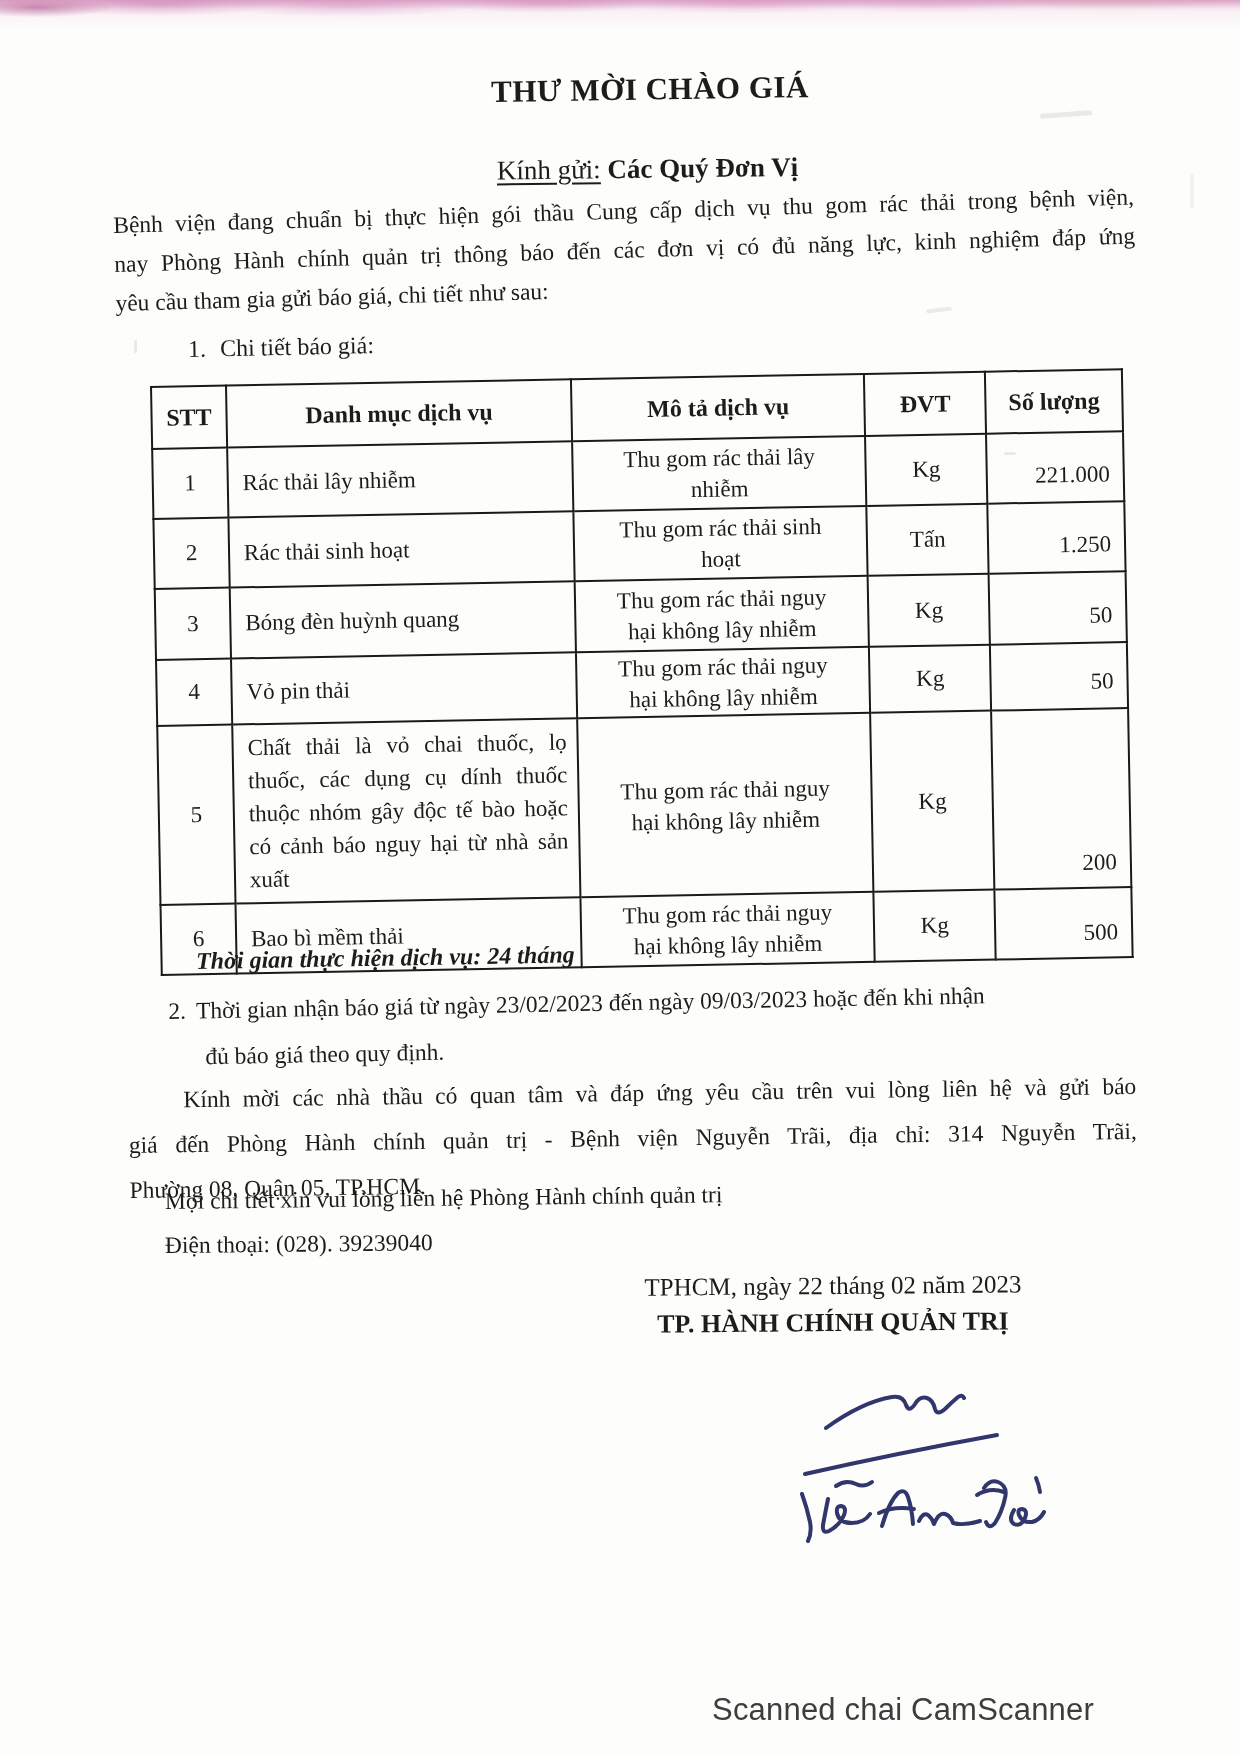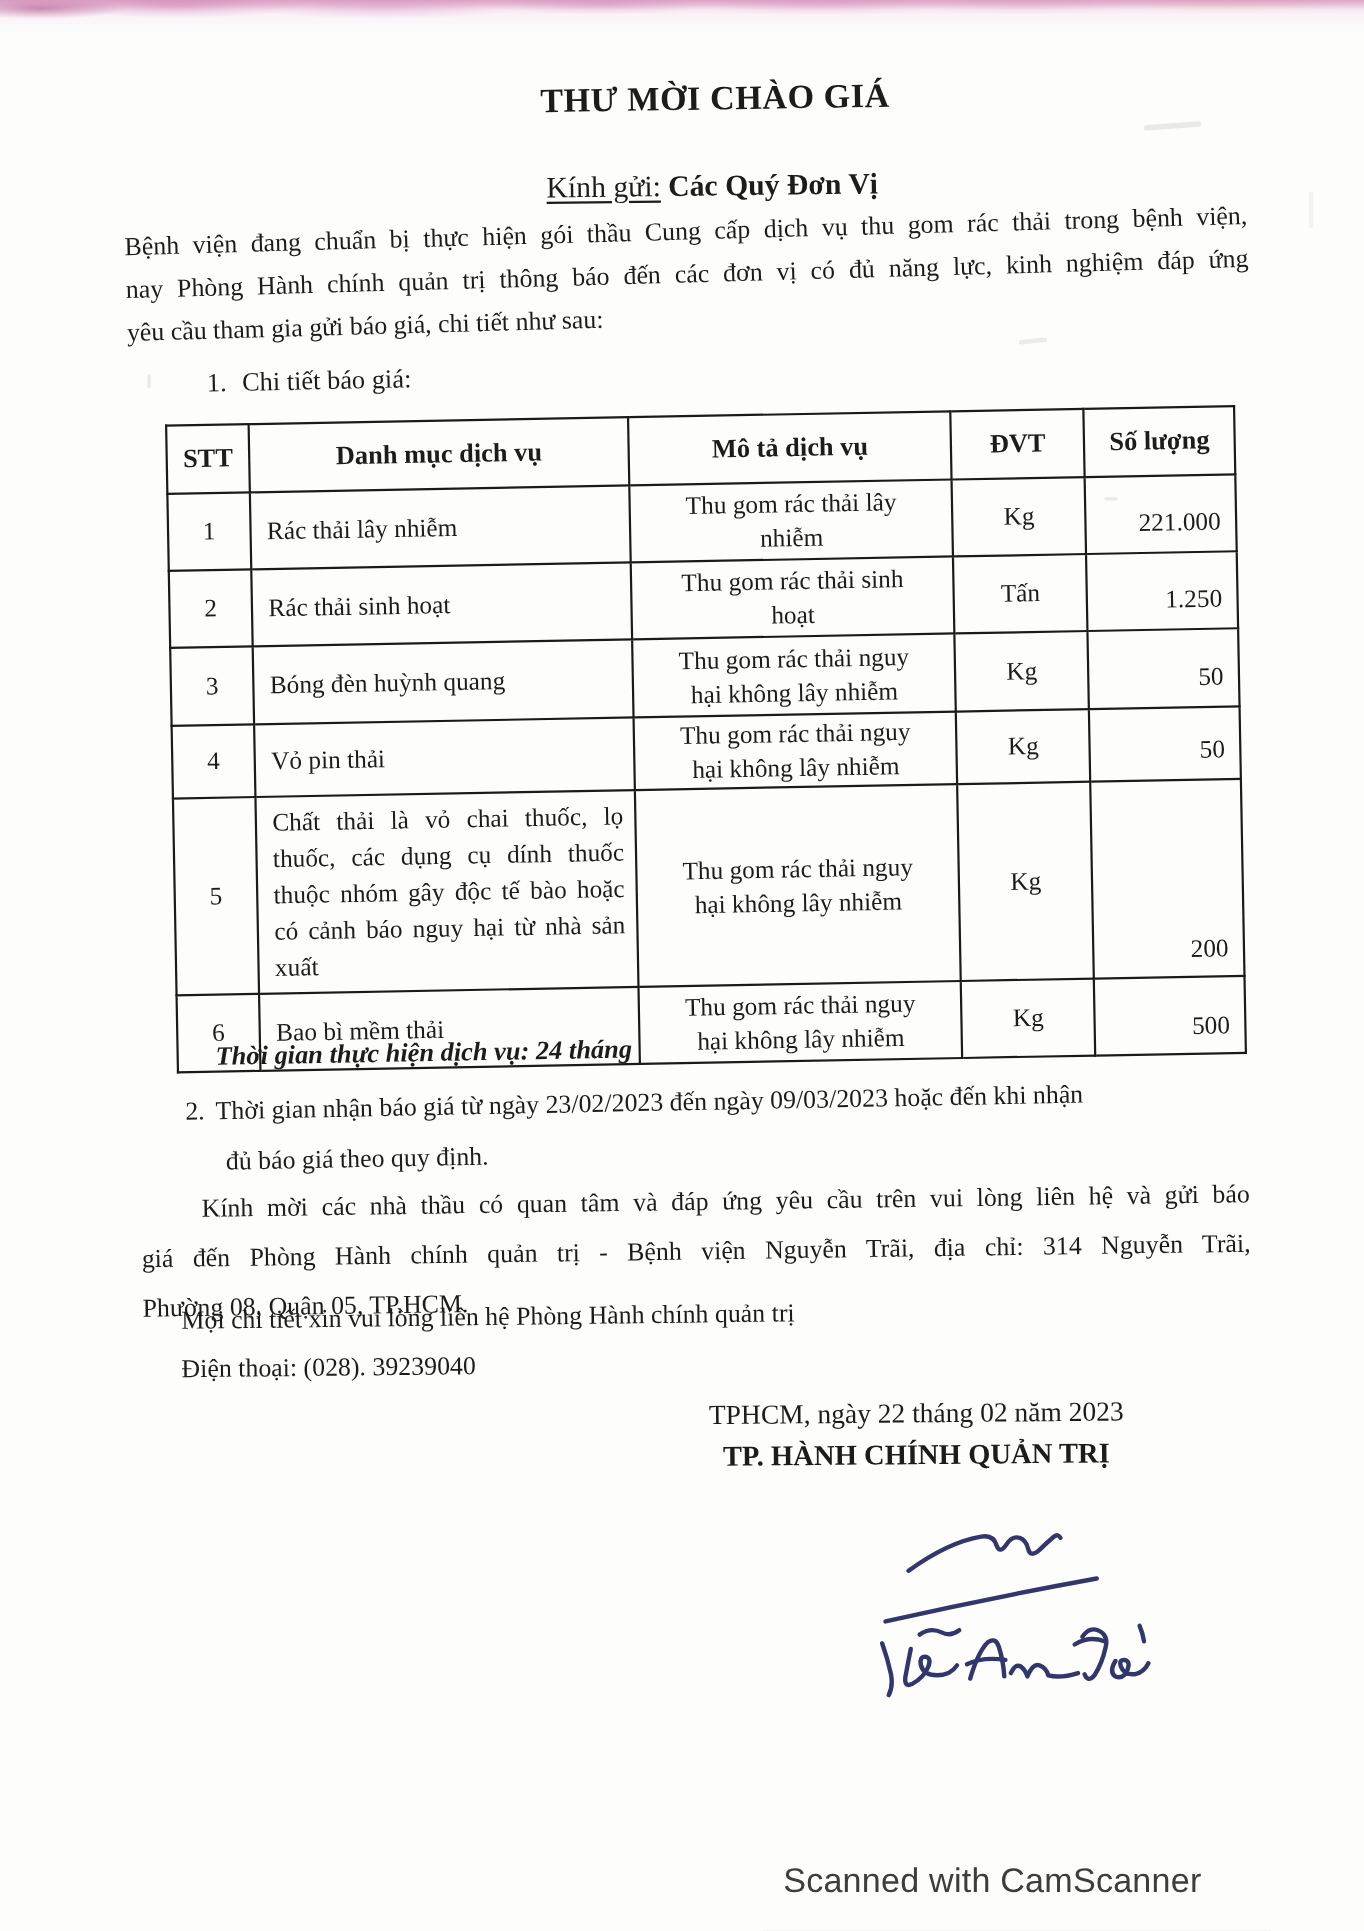--- a/index.html
+++ b/index.html
@@ -268,15 +268,15 @@
 
       <path d="M 206 106 Q 212 97 220 100 Q 230 104 227 116 Q 224 130 217 141 Q 211 148 208 140"></path>
       <path d="M 199 113 Q 212 105 226 110"></path>
 
       <path d="M 236 128 Q 230 138 236 142 Q 243 145 247 136 Q 250 128 244 127 Q 239 127 241 133 Q 244 141 254 140 Q 262 138 266 130"></path>
 
       <path d="M 258 96 Q 261 103 262 110"></path>
     </g>
   </svg>
 
-  <div class="watermark">Scanned with CamScanner</div>
+  <div class="watermark">Scanned chai CamScanner</div>
 
 </div>
 
 </body></html>

